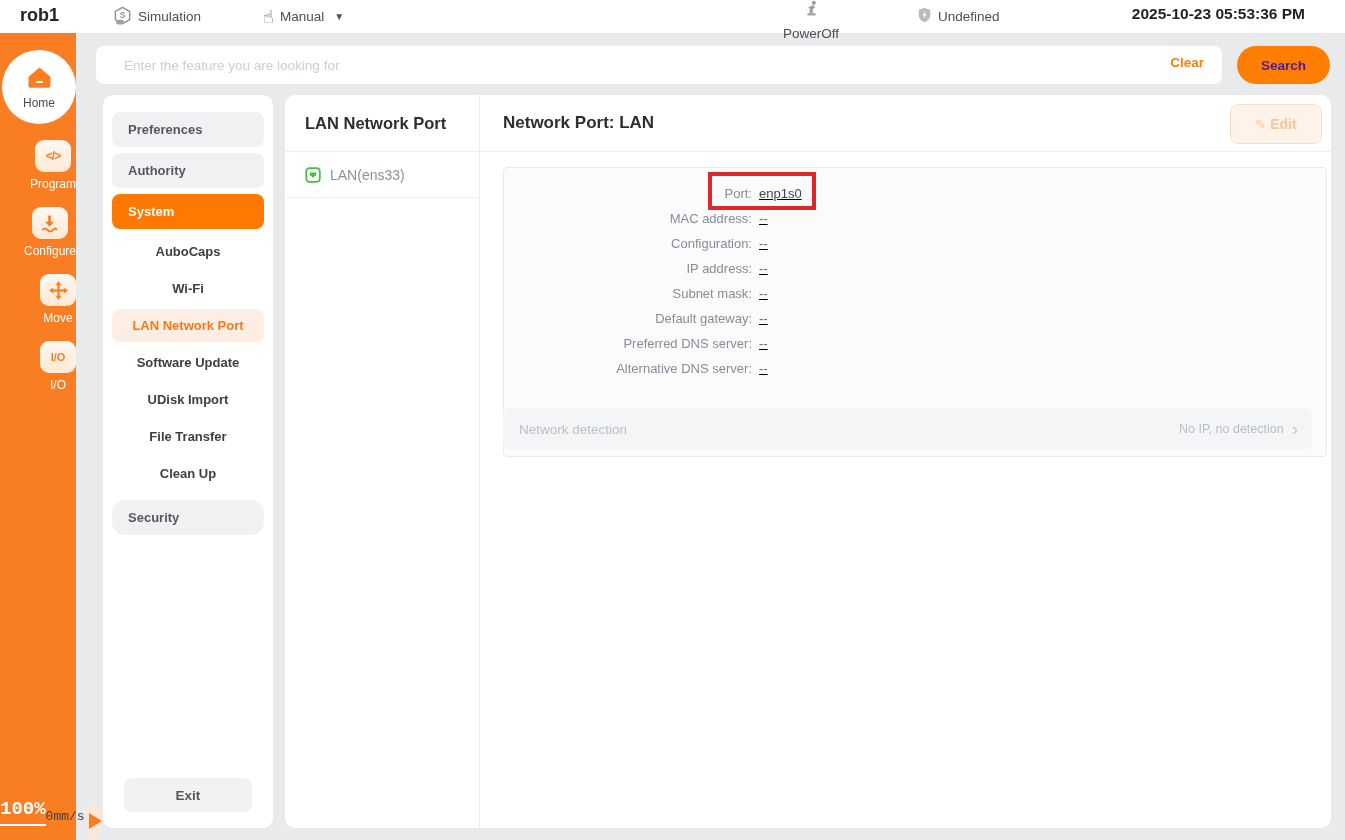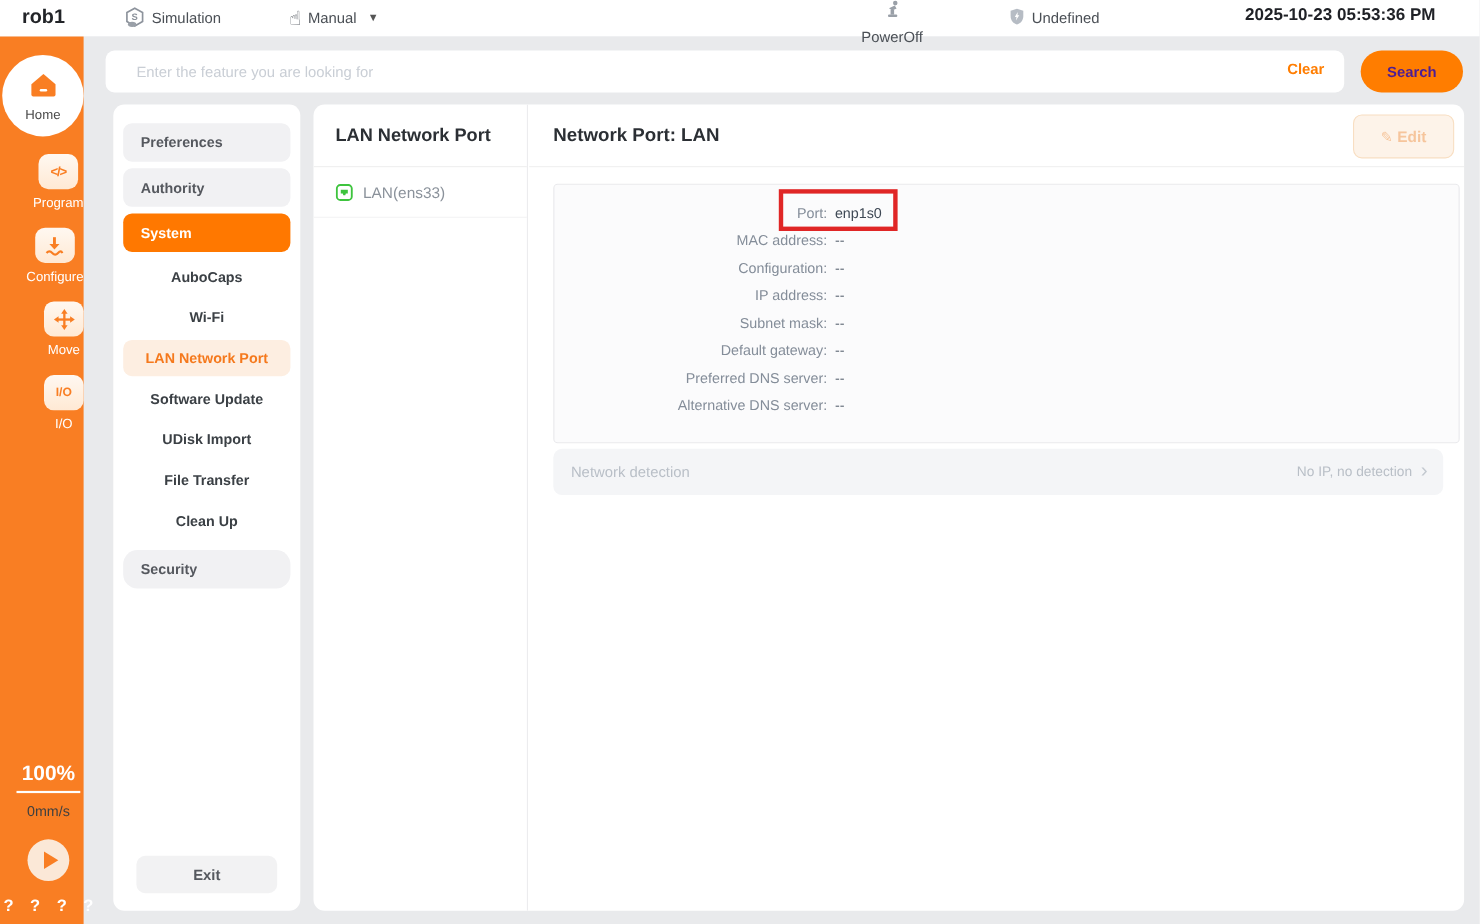--- a/index.html
+++ b/index.html
@@ -21,21 +21,21 @@
     display:flex; flex-direction:column; align-items:flex-end; }
   .home-circle { width:74px; height:74px; border-radius:50%; background:#ffffff; margin-top:17px;
     display:flex; flex-direction:column; align-items:center; justify-content:center; gap:1px; cursor:pointer; }
   .home-circle .nav-label { color:#4a4a4a; }
   .nav-item { margin-top:16px; display:flex; flex-direction:column; align-items:center; gap:5px; cursor:pointer; }
   .icon-tile { width:36px; height:32px; border-radius:9px; background:linear-gradient(#fff8f1,#ffe9d4);
     display:flex; align-items:center; justify-content:center; color:#f97e23; font-weight:bold; }
   .tile-code { font-size:12px; letter-spacing:-1px; }
   .tile-io { font-size:11px; }
   .nav-label { font-size:12px; color:#ffffff; }
-  .sb-bottom { position:absolute; left:0; bottom:0; width:88px; display:flex; flex-direction:column; align-items:center; }
+  .sb-bottom { position:absolute; left:0; bottom:0; width:88px; display:flex; flex-direction:row; align-items:center;font-family:Liberation Mono, monospace; }
   .speed-pct { font-size:19px; font-weight:bold; color:#fff; padding-bottom:4px; border-bottom:2px solid #ffffff;
     width:58px; text-align:center; }
   .speed-rate { font-size:13px; color:#404040; margin-top:9px; }
   .play-btn { width:38px; height:38px; border-radius:50%; background:#fbe8d7; margin-top:18px;
     display:flex; align-items:center; justify-content:center; cursor:pointer; }
   .play-tri { width:0; height:0; border-left:13px solid #f97e23; border-top:8px solid transparent;
     border-bottom:8px solid transparent; margin-left:4px; }
   .qmarks { display:flex; gap:15px; margin:14px 0 8px 0; }
   .qmarks span { color:#fff; font-weight:bold; font-size:15px; }
 
@@ -73,22 +73,22 @@
   .port-icon { display:flex; }
 
   .main-col { position:absolute; left:196px; top:0; right:0; height:733px; }
   .main-header { height:57px; border-bottom:1px solid #f0f0f0; }
   .main-title { position:absolute; left:22px; top:18px; font-size:17px; font-weight:bold; color:#2b2f34; }
   .edit-btn { position:absolute; right:9px; top:9px; width:92px; height:40px; border-radius:8px;
     background:#fdf3e9; border:1px solid #f8dec2; color:#f6c59c; font-size:14px; font-weight:bold;
     cursor:default; font-family:inherit; }
   .edit-pencil { font-size:13px; margin-right:4px; }
 
-  .detail-box { position:absolute; left:22px; top:72px; right:4px; height:236px; background:#fbfbfc;
-    border:1px solid #e9e9ec; border-radius:4px; padding-top:13px; }
+  .detail-box { position:absolute; left:22px; top:72px; right:4px; height:290px; background:#fbfbfc;
+    border:1px solid #e9e9ec; border-radius:4px; padding-top:13px;text-decoration:underline; }
   .field-row { position:relative; height:25px; line-height:25px; font-size:13px; white-space:nowrap; }
   .f-label { display:inline-block; width:248px; text-align:right; color:#848d99; }
   .f-value { margin-left:7px; color:#5f6975; }
   .f-value.strong { color:#3e4854; }
   .red-box { position:absolute; left:204px; top:-9px; width:108px; height:38px;
     border:4px solid #e02626; z-index:3; }
 
   .detect-row { position:absolute; left:22px; top:313px; right:19px; height:42px; background:#f4f5f7;
     border-radius:8px; display:flex; align-items:center; justify-content:space-between;
     padding:0 14px 0 16px; cursor:pointer; }

